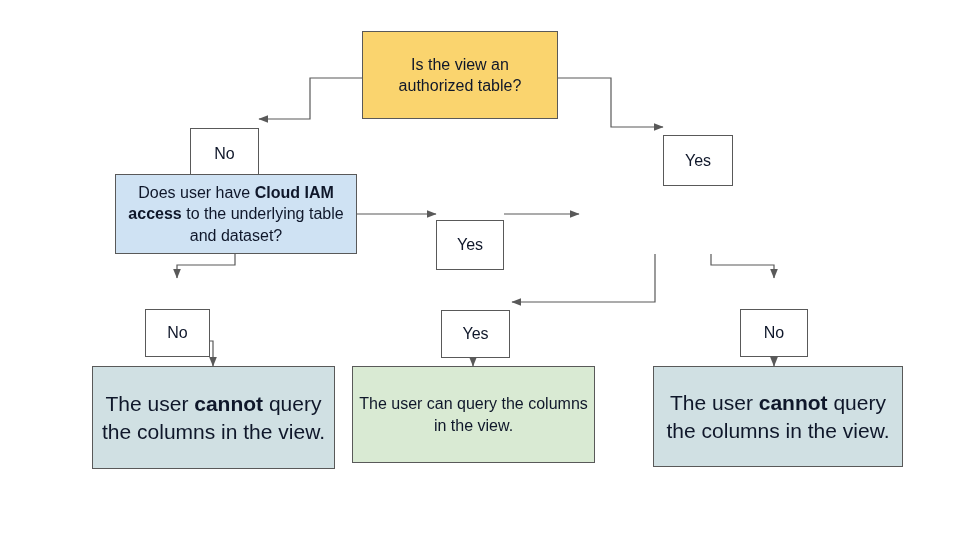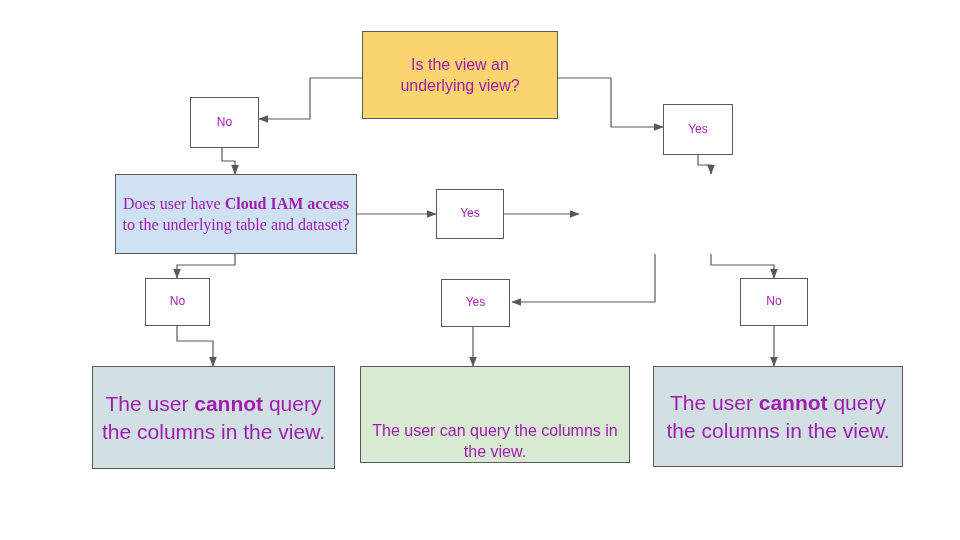--- a/index.html
+++ b/index.html
@@ -28,40 +28,41 @@
     pointer-events: none;
   }
   .node {
     position: absolute;
     box-sizing: border-box;
     display: flex;
     align-items: center;
     justify-content: center;
     text-align: center;
     border: 1px solid #595959;
-    color: #a21caf;
+    color: #0f172a;
     line-height: 1.32;
   }
   .node .txt {
     display: block;
     width: 100%;
     padding: 0 6px;
     box-sizing: border-box;
   }
   .decision-main {
     background: #fad46e;
     font-size: 16px;
   }
   .decision-sub {
     background: #cfe2f3;
     font-size: 16px;
   }
   .branch {
     background: #ffffff;
-    font-size: 12px;
+    font-size: 16px;
+    margin-top: 31px;
   }
   .outcome-deny {
     background: #d0e0e3;
     font-size: 21px;
   }
   .outcome-allow {
     background: #d9ead3;
     font-size: 16px;
   }
   b { font-weight: bold; }
@@ -99,33 +100,33 @@
     <path d="M473,327 L473,366" fill="none" stroke="#595959" stroke-width="1.2" marker-end="url(#arrow)"></path>
 
     <path d="M711,254 L711,265 L774,265 L774,278" fill="none" stroke="#595959" stroke-width="1.2" marker-end="url(#arrow)"></path>
 
     <path d="M774,326 L774,366" fill="none" stroke="#595959" stroke-width="1.2" marker-end="url(#arrow)"></path>
   </svg>
 
   <div class="node decision-main" style="left:362px; top:31px; width:196px; height:88px;">
     <span class="txt">
       <span>Is the view an</span><br>
-      <span>underlying view?</span>
+      <span>authorized table?</span>
     </span>
   </div>
 
   <div class="node branch" style="left:190px; top:97px; width:69px; height:51px;">
     <span class="txt">No</span>
   </div>
 
   <div class="node branch" style="left:663px; top:104px; width:70px; height:51px;">
     <span class="txt">Yes</span>
   </div>
 
-  <div class="node decision-sub" style="left:115px; top:174px; width:242px; height:80px;font-family:Liberation Serif, serif;">
+  <div class="node decision-sub" style="left:115px; top:174px; width:242px; height:80px;">
     <span class="txt">
       <span>Does user have </span><b>Cloud IAM access</b><span> to the underlying table and dataset?</span>
     </span>
   </div>
 
   <div class="node branch" style="left:436px; top:189px; width:68px; height:50px;">
     <span class="txt">Yes</span>
   </div>
 
 
@@ -140,21 +141,21 @@
   <div class="node branch" style="left:740px; top:278px; width:68px; height:48px;">
     <span class="txt">No</span>
   </div>
 
   <div class="node outcome-deny" style="left:92px; top:366px; width:243px; height:103px;">
     <span class="txt">
       <span>The user </span><b>cannot</b><span> query the columns in the view.</span>
     </span>
   </div>
 
-  <div class="node outcome-allow" style="left:360px; top:366px; width:270px; height:97px;align-items:flex-end;">
+  <div class="node outcome-allow" style="left:352px; top:366px; width:243px; height:97px;">
     <span class="txt">The user can query the columns in the view.</span>
   </div>
 
   <div class="node outcome-deny" style="left:653px; top:366px; width:250px; height:101px;">
     <span class="txt">
       <span>The user </span><b>cannot</b><span> query the columns in the view.</span>
     </span>
   </div>
 
 </div>

